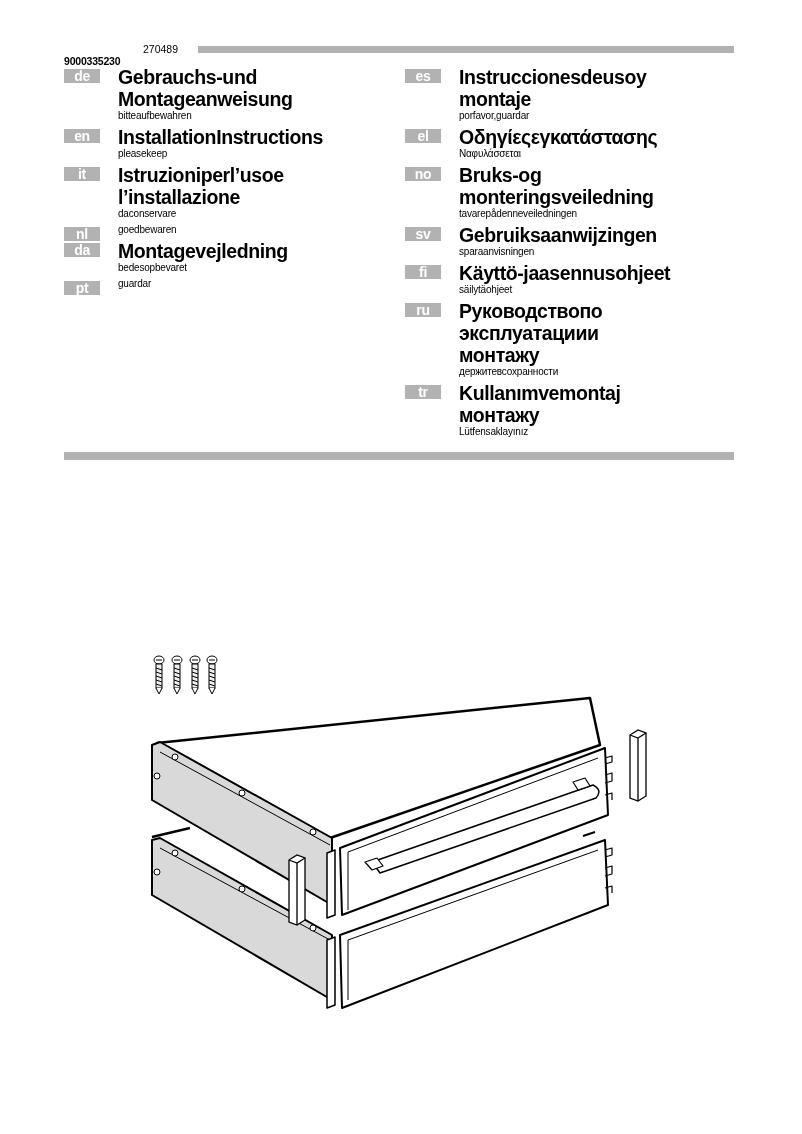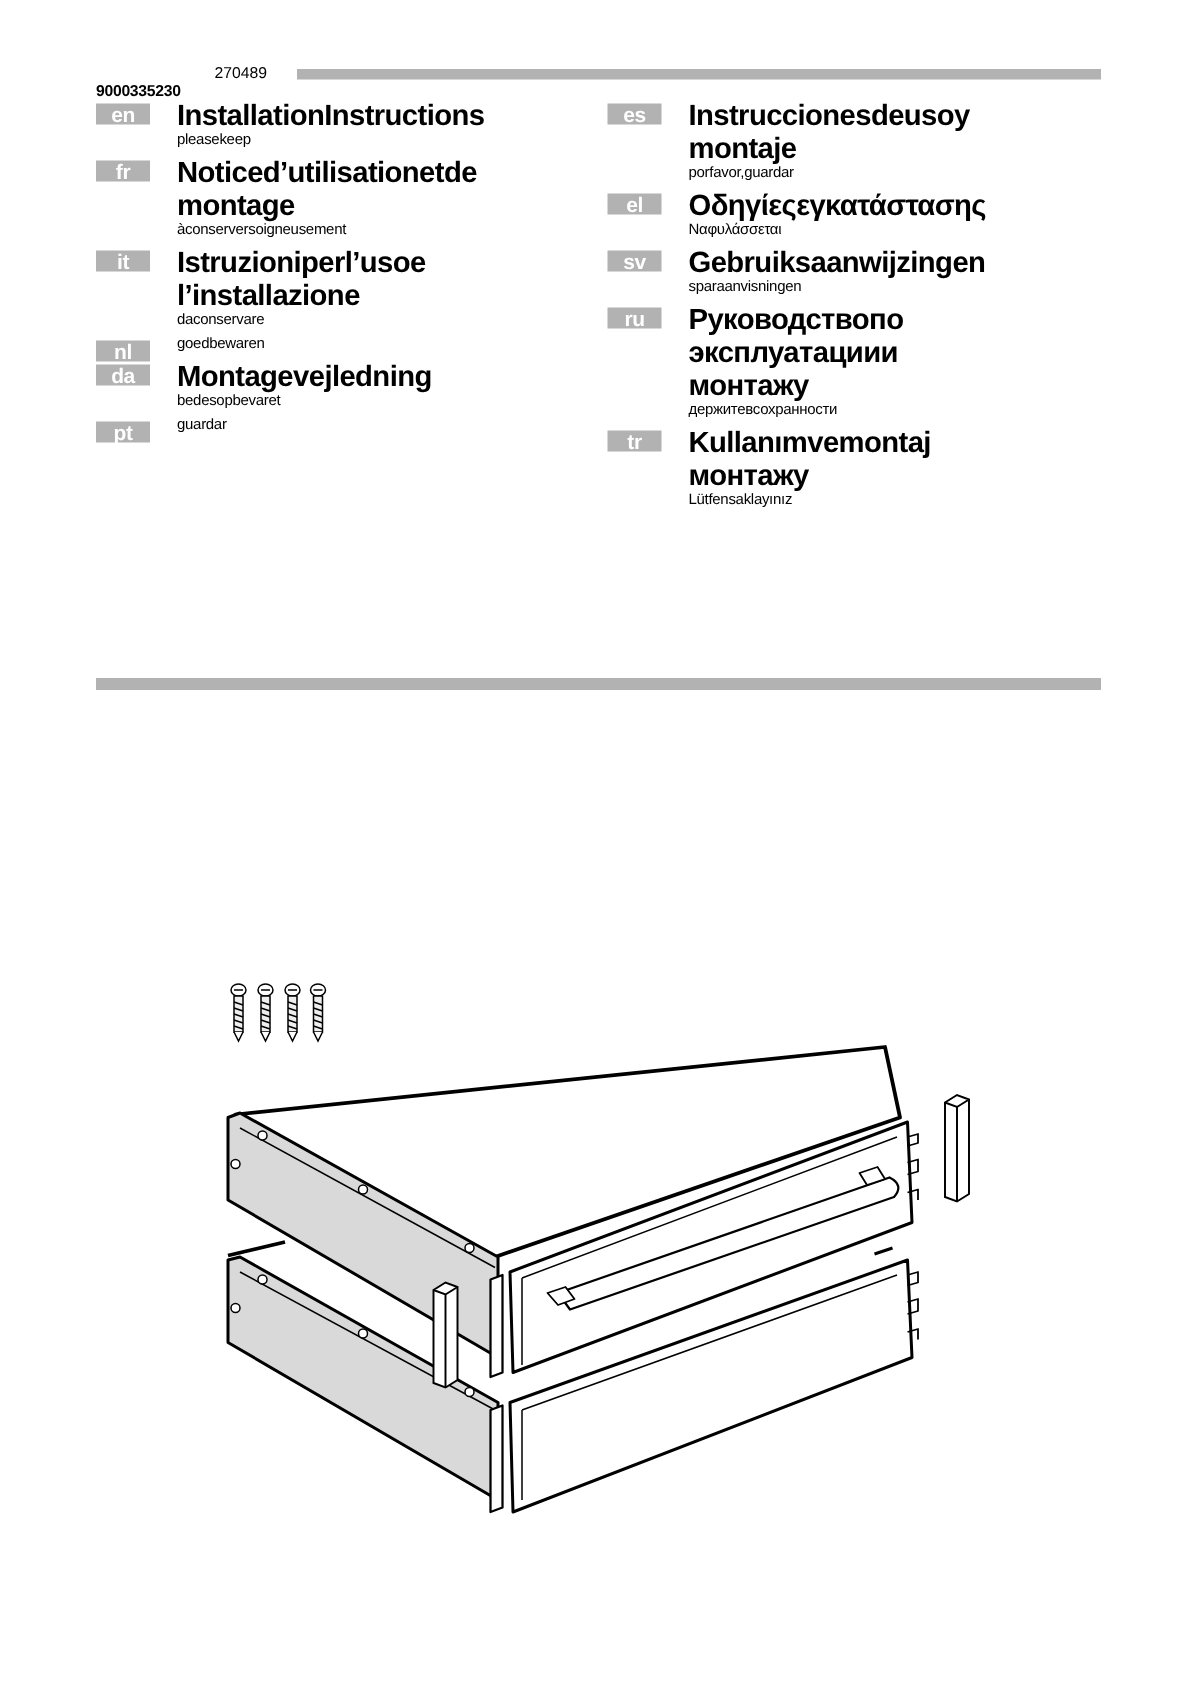--- a/index.html
+++ b/index.html
@@ -24,29 +24,29 @@
 <body>
 
 <div class="header">
   <span class="doc-num">9000335230</span>
   <span class="doc-sub">270489</span>
 </div>
 <div class="top-rule"></div>
 
 <div class="col left">
   <div class="entry">
+    <div class="badge">de</div>
+    <div class="title">Gebrauchs-und
+Montageanweisung</div>
+    <div class="note">bitteaufbewahren</div>
+  </div>
+  <div class="entry">
     <div class="badge">en</div>
     <div class="title">InstallationInstructions</div>
     <div class="note">pleasekeep</div>
-  </div>
-  <div class="entry">
-    <div class="badge">fr</div>
-    <div class="title">Noticed’utilisationetde
-montage</div>
-    <div class="note">àconserversoigneusement</div>
   </div>
   <div class="entry">
     <div class="badge">it</div>
     <div class="title">Istruzioniperl’usoe
 l’installazione</div>
     <div class="note">daconservare</div>
   </div>
   <div class="entry">
     <div class="badge">nl</div>
     <div class="note">goedbewaren</div>
@@ -68,23 +68,34 @@
     <div class="title">Instruccionesdeusoy
 montaje</div>
     <div class="note">porfavor,guardar</div>
   </div>
   <div class="entry">
     <div class="badge">el</div>
     <div class="title">Οδηγίεςεγκατάστασης</div>
     <div class="note">Ναφυλάσσεται</div>
   </div>
   <div class="entry">
+    <div class="badge">no</div>
+    <div class="title">Bruks-og
+monteringsveiledning</div>
+    <div class="note">tavarepådenneveiledningen</div>
+  </div>
+  <div class="entry">
     <div class="badge">sv</div>
     <div class="title">Gebruiksaanwijzingen</div>
     <div class="note">sparaanvisningen</div>
+  </div>
+  <div class="entry">
+    <div class="badge">fi</div>
+    <div class="title">Käyttö-jaasennusohjeet</div>
+    <div class="note">säilytäohjeet</div>
   </div>
   <div class="entry">
     <div class="badge">ru</div>
     <div class="title">Руководствопо
 эксплуатациии
 монтажу</div>
     <div class="note">держитевсохранности</div>
   </div>
   <div class="entry">
     <div class="badge">tr</div>

